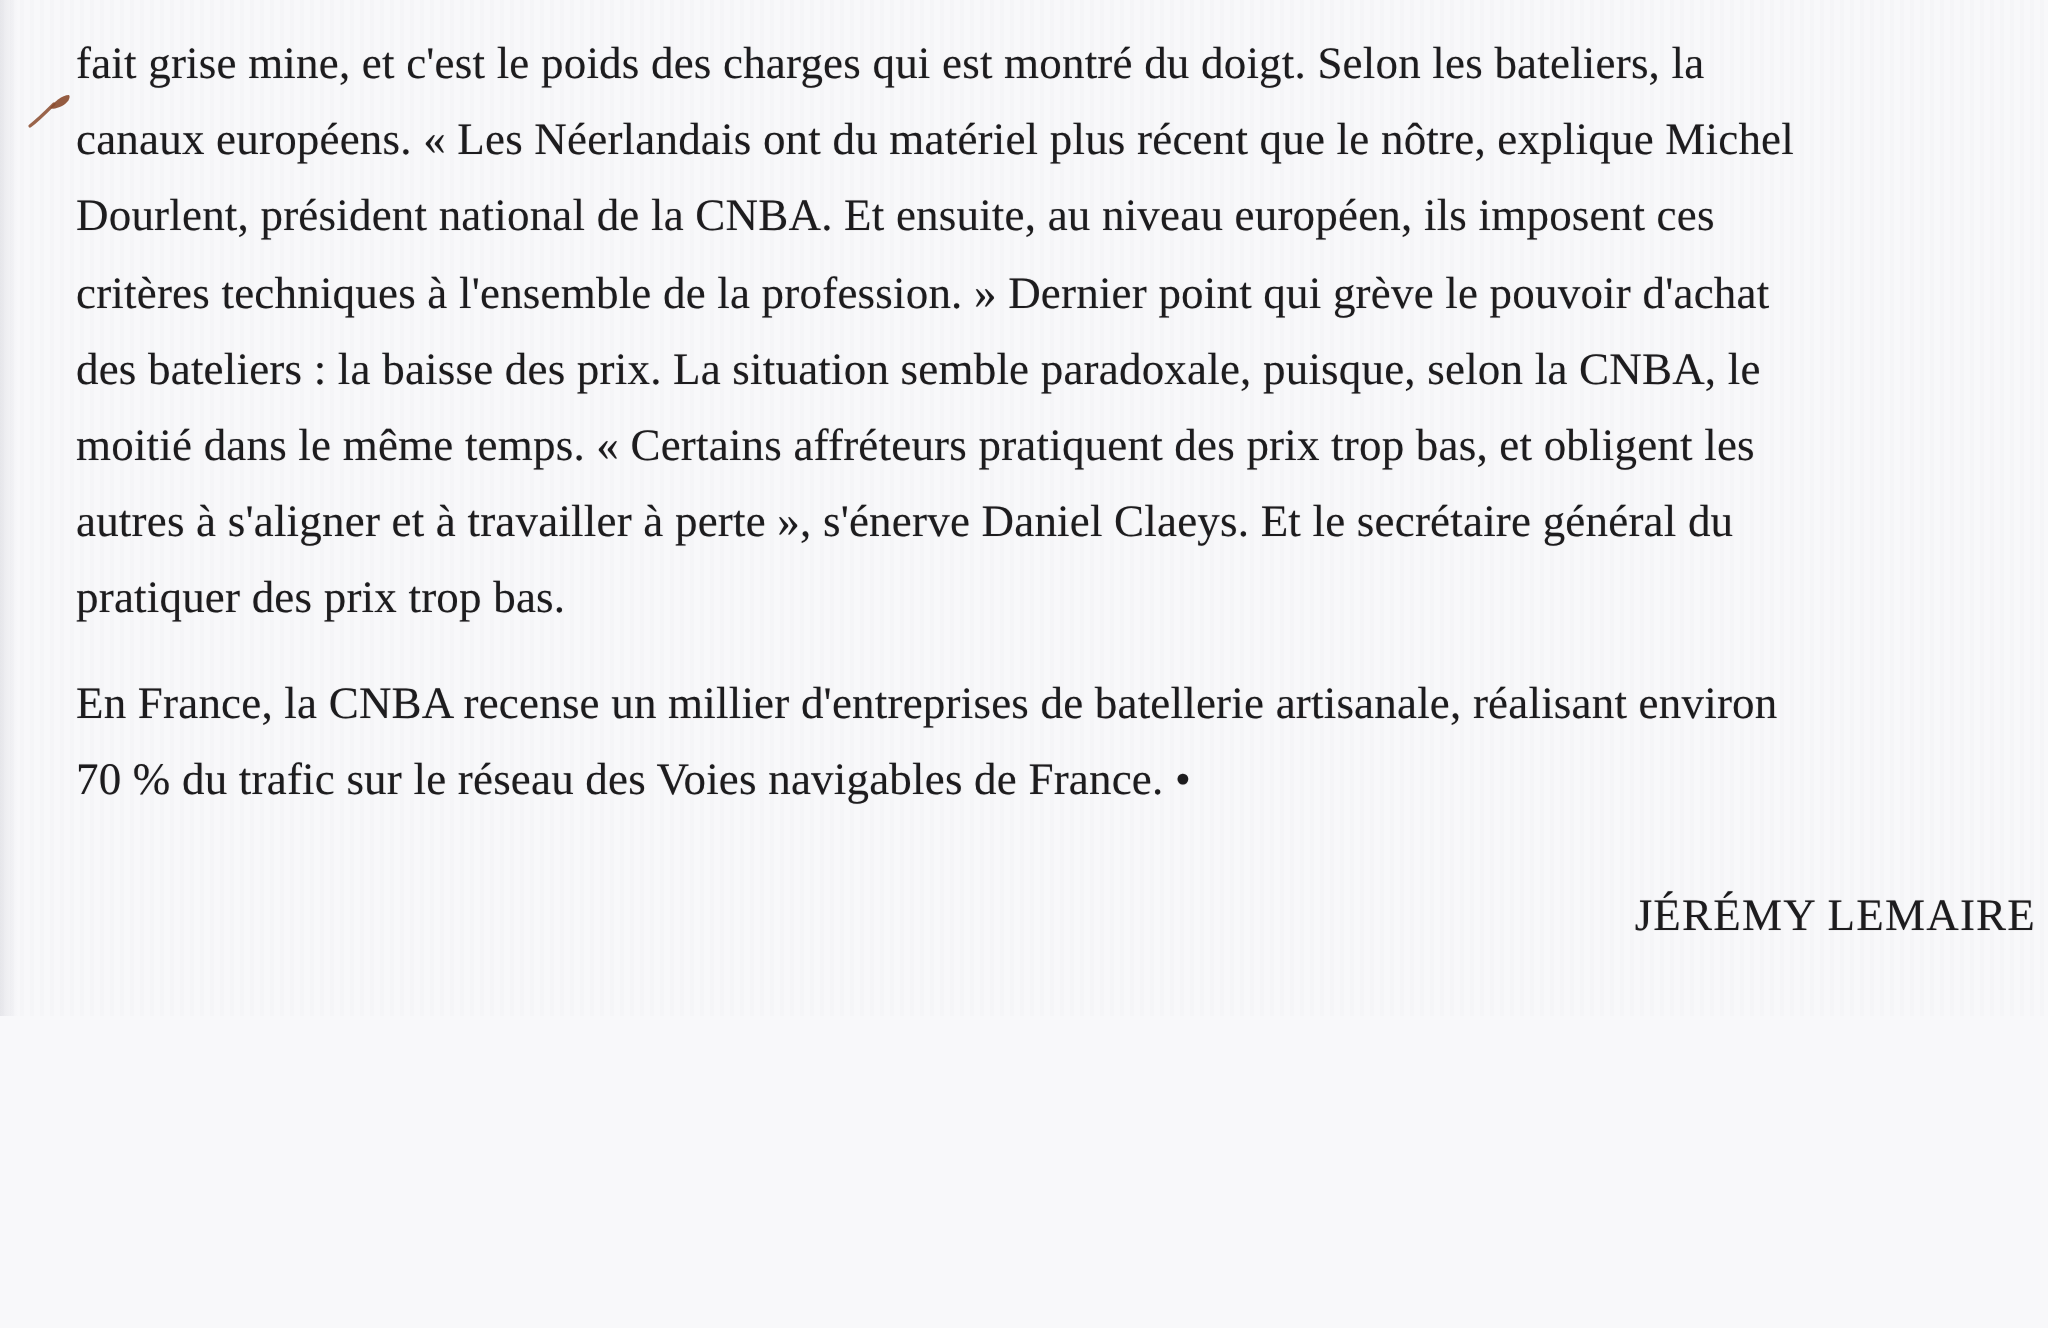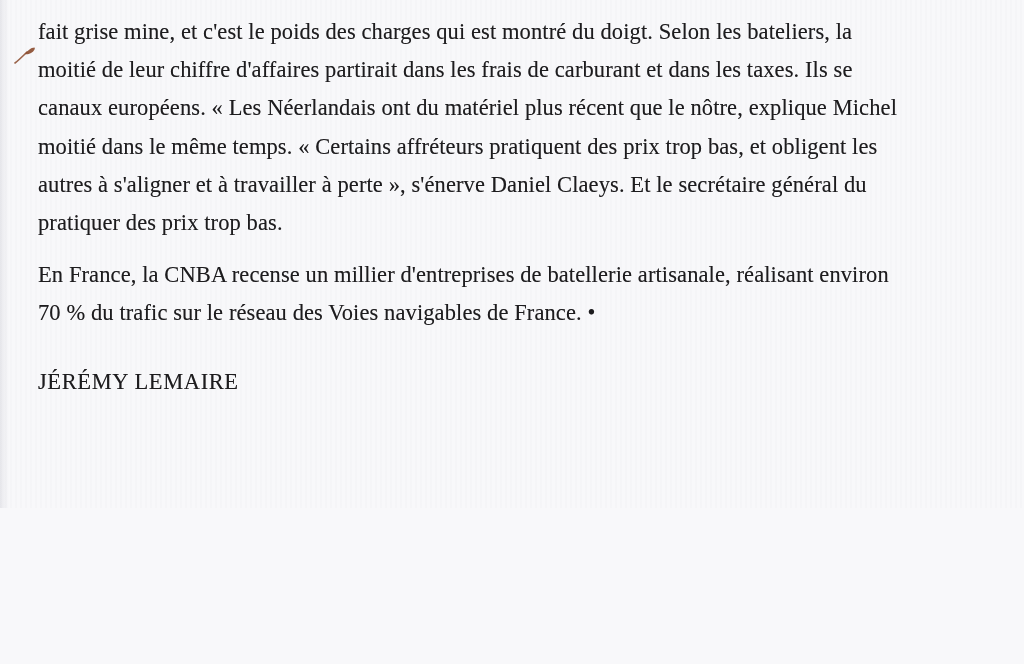--- a/index.html
+++ b/index.html
@@ -51,20 +51,21 @@
     letter-spacing: 0.1px;
     text-shadow: 0 0 0.5px rgba(29,28,30,0.4);
   }
   .byline {
     margin-top: 30px;
     font-size: 22.5px;
     line-height: 38.2px;
     letter-spacing: 0.6px;
     white-space: nowrap;
     text-shadow: 0 0 0.5px rgba(29,28,30,0.4);
+    text-align: right;
   }
   .pen-mark {
     position: absolute;
     left: 13px;
     top: 42px;
     width: 26px;
     height: 26px;
   }
 </style>
 </head>
@@ -74,22 +75,24 @@
 
   <svg class="pen-mark" viewBox="0 0 26 26" aria-hidden="true">
     <path d="M2 21 C 6 18, 10 14, 14 10" stroke="#8a4a2c" stroke-width="1.6" stroke-linecap="round" fill="none" opacity="0.85"></path>
     <path d="M12 12 C 14 9, 18 5.5, 21.5 5.5 C 22.5 6.5, 21 9.5, 18 11 C 16 12, 13.5 12.8, 12 12 Z" fill="#8a4a2c" opacity="0.9"></path>
   </svg>
 
   <div class="body-text">
 
     <p class="para">
       <span class="line">fait grise mine, et c'est le poids des charges qui est montré du doigt. Selon les bateliers, la</span>
-      <span class="line">moitié de leur chiffre d'affaires partirait dans les frais de carburant et dans les taxes. Ils se</span>
       <span class="line">canaux européens. « Les Néerlandais ont du matériel plus récent que le nôtre, explique Michel</span>
+      <span class="line">Dourlent, président national de la CNBA. Et ensuite, au niveau européen, ils imposent ces</span>
+      <span class="line">critères techniques à l'ensemble de la profession. » Dernier point qui grève le pouvoir d'achat</span>
+      <span class="line">des bateliers : la baisse des prix. La situation semble paradoxale, puisque, selon la CNBA, le</span>
       <span class="line">moitié dans le même temps. « Certains affréteurs pratiquent des prix trop bas, et obligent les</span>
       <span class="line">autres à s'aligner et à travailler à perte », s'énerve Daniel Claeys. Et le secrétaire général du</span>
       <span class="line">pratiquer des prix trop bas.</span>
     </p>
 
     <p class="para para-2">
       <span class="line">En France, la CNBA recense un millier d'entreprises de batellerie artisanale, réalisant environ</span>
       <span class="line">70 % du trafic sur le réseau des Voies navigables de France. •</span>
     </p>
 

